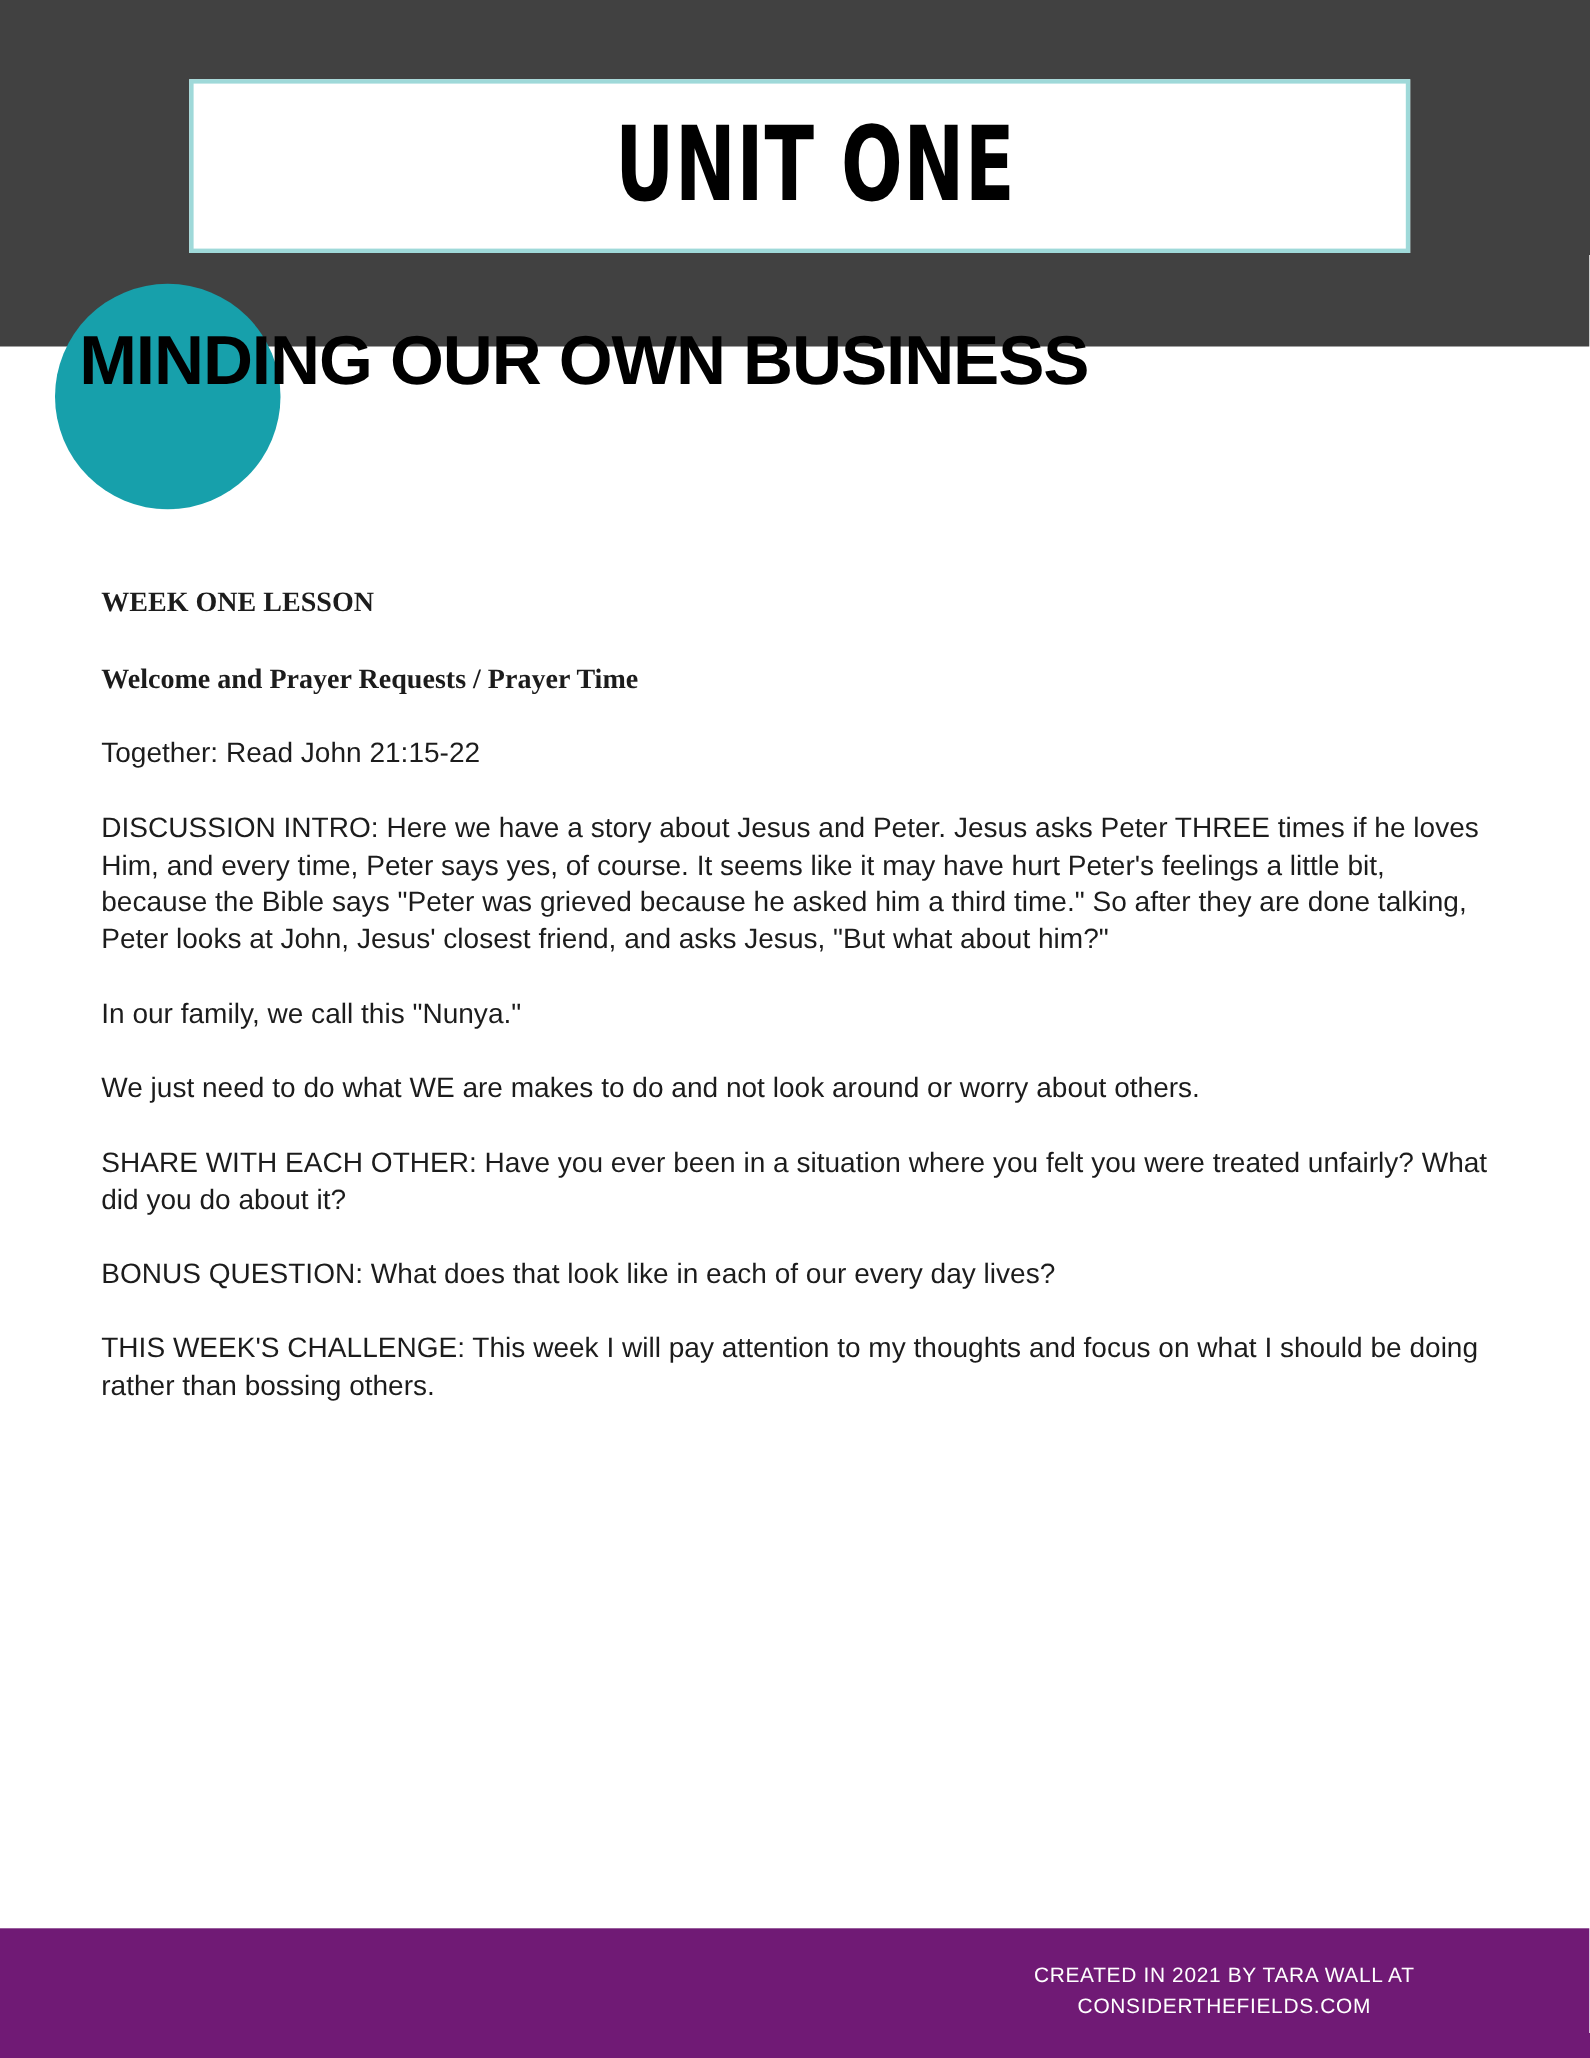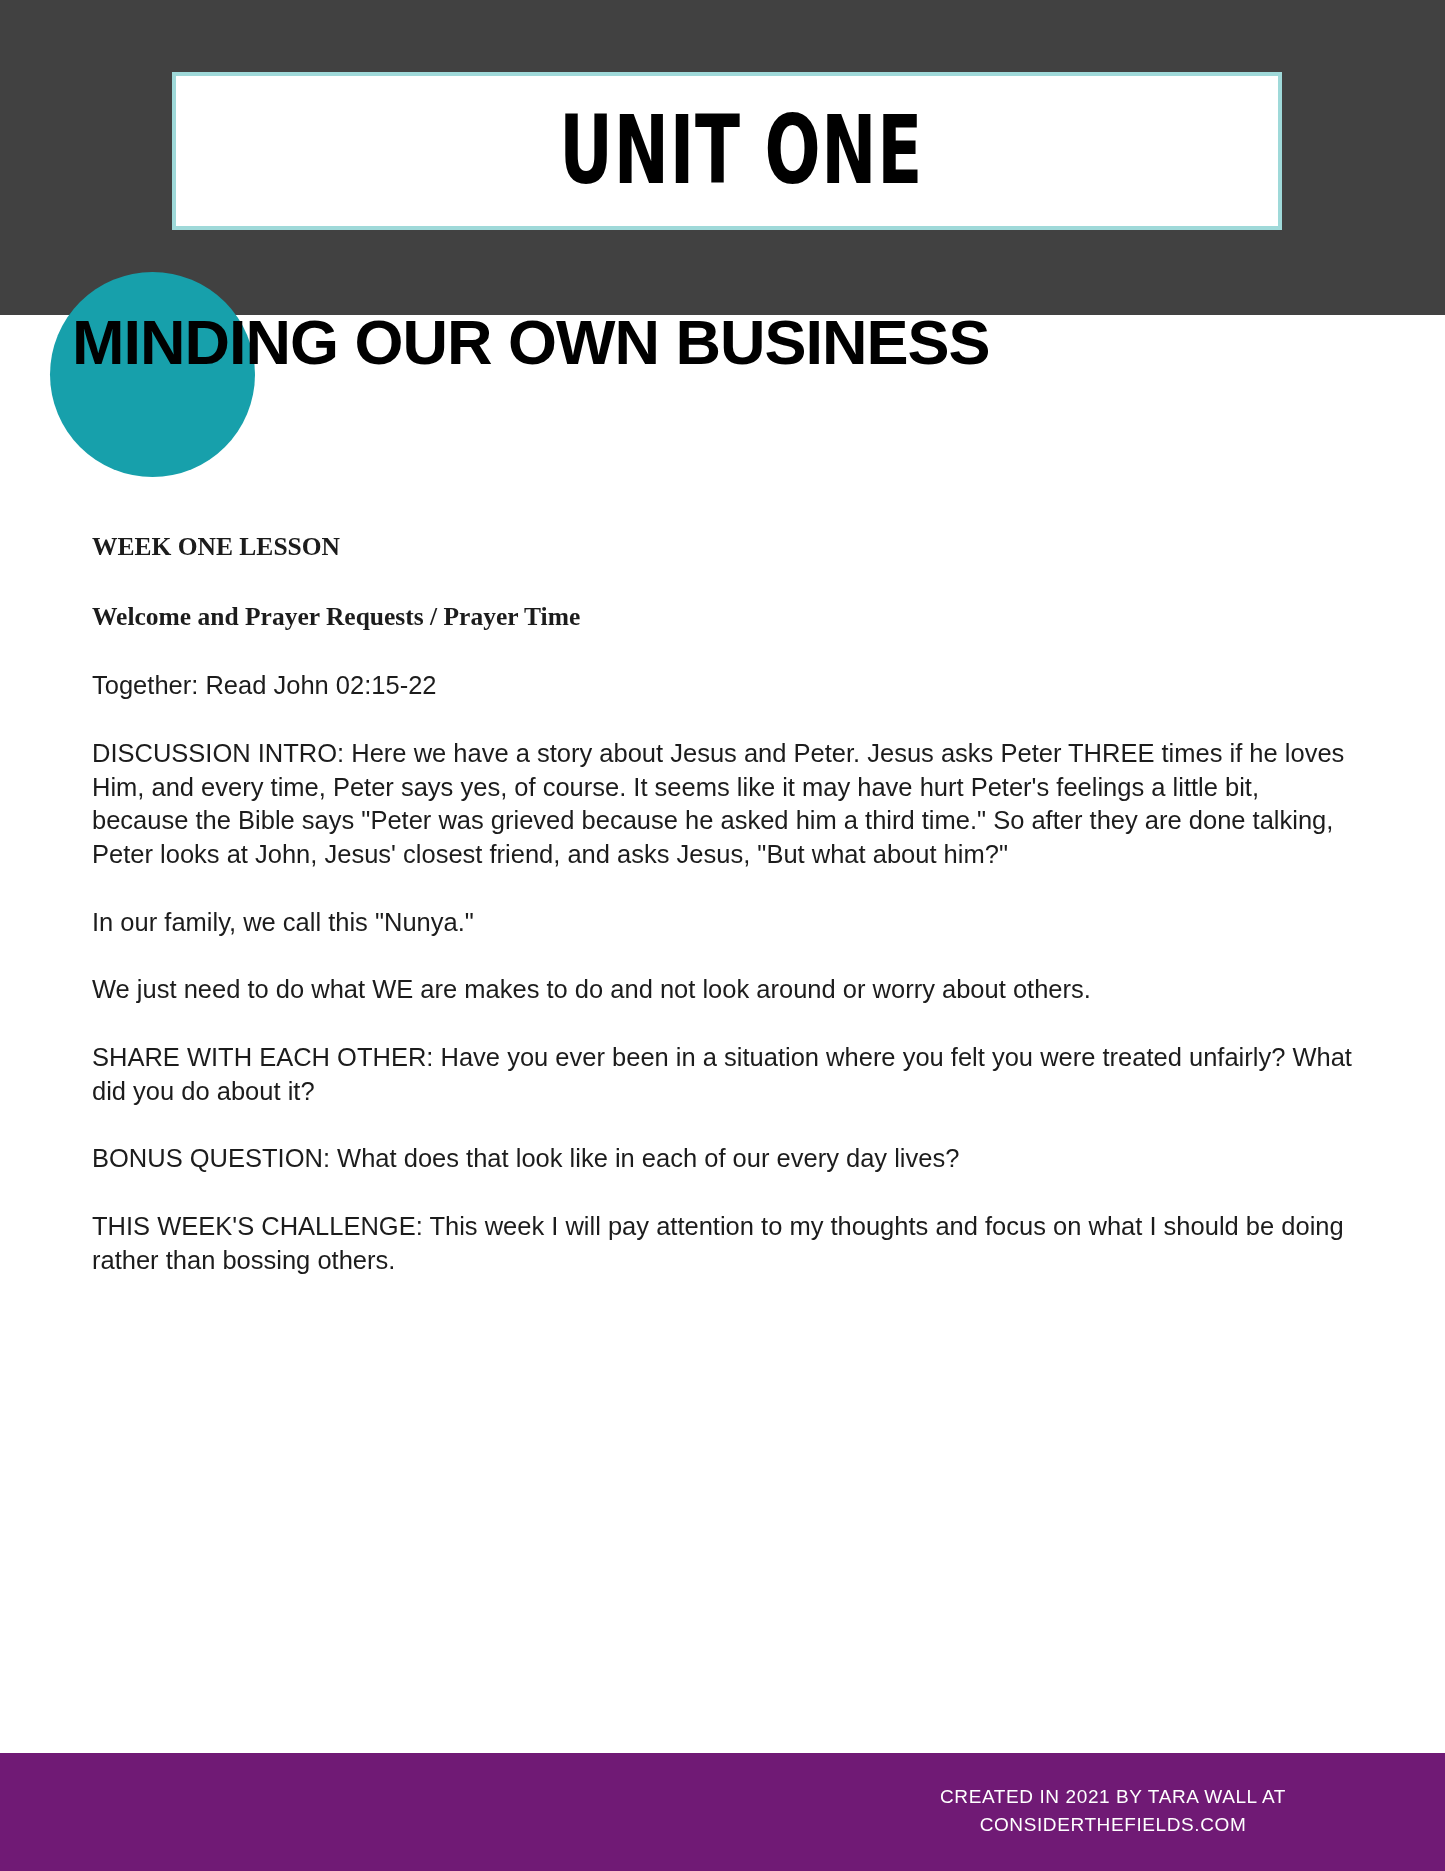--- a/index.html
+++ b/index.html
@@ -48,21 +48,21 @@
     transform: scaleX(0.78);
     transform-origin: center;
     white-space: nowrap;
     line-height: 1;
   }
 
   
   .title-row {
     position: absolute;
     left: 0;
-    top: 272px;
+    top: 258px;
     width: 1201px;
     height: 210px;
   }
   .teal-circle {
     position: absolute;
     left: 50px;
     top: 0px;
     width: 205px;
     height: 205px;
     border-radius: 50%;
@@ -130,21 +130,21 @@
 </div>
 
 <div class="title-row">
   <div class="teal-circle"></div>
   <div class="section-title">MINDING OUR OWN BUSINESS</div>
 </div>
 
 <div class="content">
   <p class="para bold">WEEK ONE LESSON</p>
   <p class="para bold">Welcome and Prayer Requests / Prayer Time</p>
-  <p class="para">Together: Read John 02:15-22</p>
+  <p class="para">Together: Read John 21:15-22</p>
   <p class="para">DISCUSSION INTRO: Here we have a story about Jesus and Peter.  Jesus asks Peter THREE times if he loves Him, and every time, Peter says yes, of course. It seems like it may have hurt Peter's feelings a little bit, because the Bible says "Peter was grieved because he asked him a third time." So after they are done talking, Peter looks at John, Jesus' closest friend, and asks Jesus, "But what about him?"</p>
   <p class="para">In our family, we call this "Nunya."</p>
   <p class="para">We just need to do what WE are makes to do and not look around or worry about others.</p>
   <p class="para">SHARE WITH EACH OTHER: Have you ever been in a situation where you felt you were treated unfairly? What did you do about it?</p>
   <p class="para">BONUS QUESTION: What does that look like in each of our every day lives?</p>
   <p class="para">THIS WEEK'S CHALLENGE: This week I will pay attention to my thoughts and focus on what I should be doing rather than bossing others.</p>
 </div>
 
 <div class="footer-band">
   <div class="footer-text">

